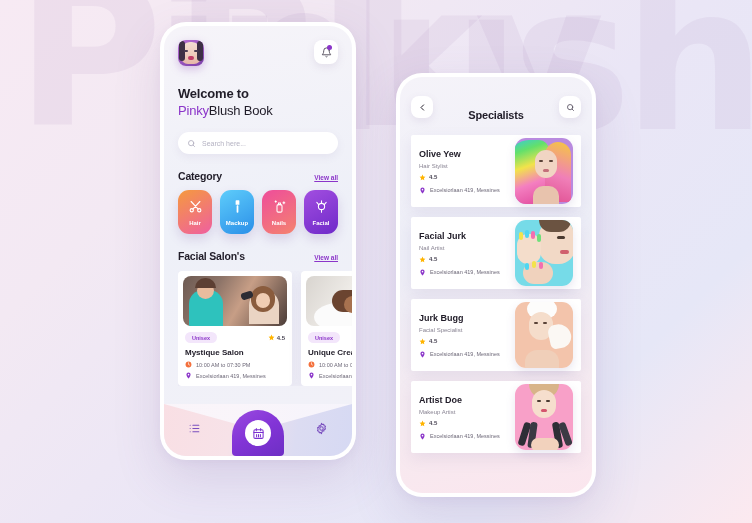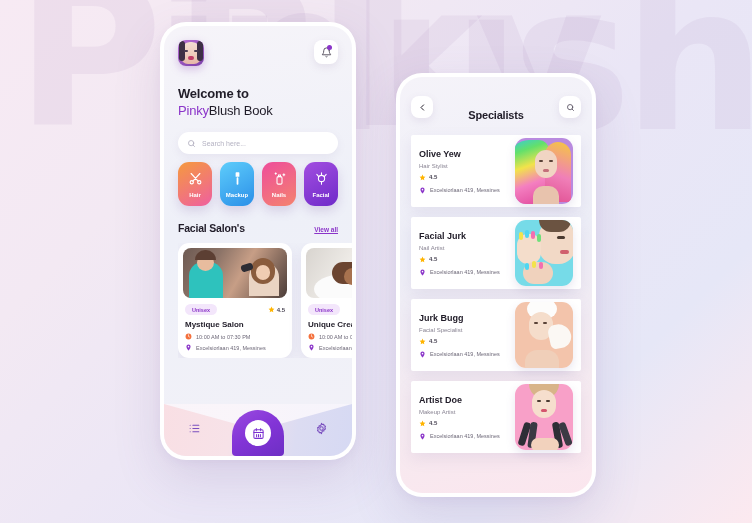--- a/index.html
+++ b/index.html
@@ -112,21 +112,21 @@
     gap: 5px; position: relative;
     box-shadow: 0 5px 11px rgba(120,80,160,0.2);
   }
   .cat-label { font-size: 6px; color: #fff; font-weight: 600; }
   .cat-ico { width: 16px; height: 16px; display:flex; align-items:center; justify-content:center; }
 
   .salon-row {
     display: flex; gap: 9px; margin: 9px 0 0 14px; overflow: hidden;
   }
   .salon-card {
-    flex: 0 0 auto; width: 114px; background: #ffffff; border-radius: 11px;
+    flex: 0 0 auto; width: 114px; background: #ffffff; border-radius: 4px;
     padding: 5px 5px 7px 5px;
     box-shadow: 0 5px 14px rgba(120,100,160,0.11);
   }
   .salon-img {
     height: 50px; border-radius: 8px; position: relative; overflow: hidden;
   }
   .salon-meta { display: flex; align-items: center; justify-content: space-between; margin-top: 6px; padding: 0 2px;}
   .badge-unisex {
     font-size: 5.5px; color: #8b35c9; background: #f3e6fb;
     border-radius: 7px; padding: 2.5px 7px; font-weight: 600;
@@ -242,20 +242,24 @@
     </div>
 
     <div class="search-bar">
       <svg width="9" height="9" viewBox="0 0 24 24" fill="none" stroke="#b4b2c2" stroke-width="2.4" stroke-linecap="round">
         <circle cx="11" cy="11" r="7"></circle>
           <path d="M20 20l-3.5-3.5"></path>
       </svg>
       <span class="search-ph">Search here...</span>
     </div>
 
+    <div class="sec-head">
+      <div class="sec-title">Category</div>
+      <div class="sec-link">View all</div>
+    </div>
 
     <div class="cat-row">
       <div class="cat" style="background:linear-gradient(150deg,#f59a3e,#ef5fa0);">
         <span class="cat-ico">
           <svg width="15" height="15" viewBox="0 0 24 24" fill="none" stroke="#fff" stroke-width="1.8" stroke-linecap="round">
             <circle cx="6" cy="18" r="2.6"></circle>
               <circle cx="18" cy="18" r="2.6"></circle>
             <path d="M7.8 16.2L19 4M16.2 16.2L5 4"></path>
           </svg>
         </span>

